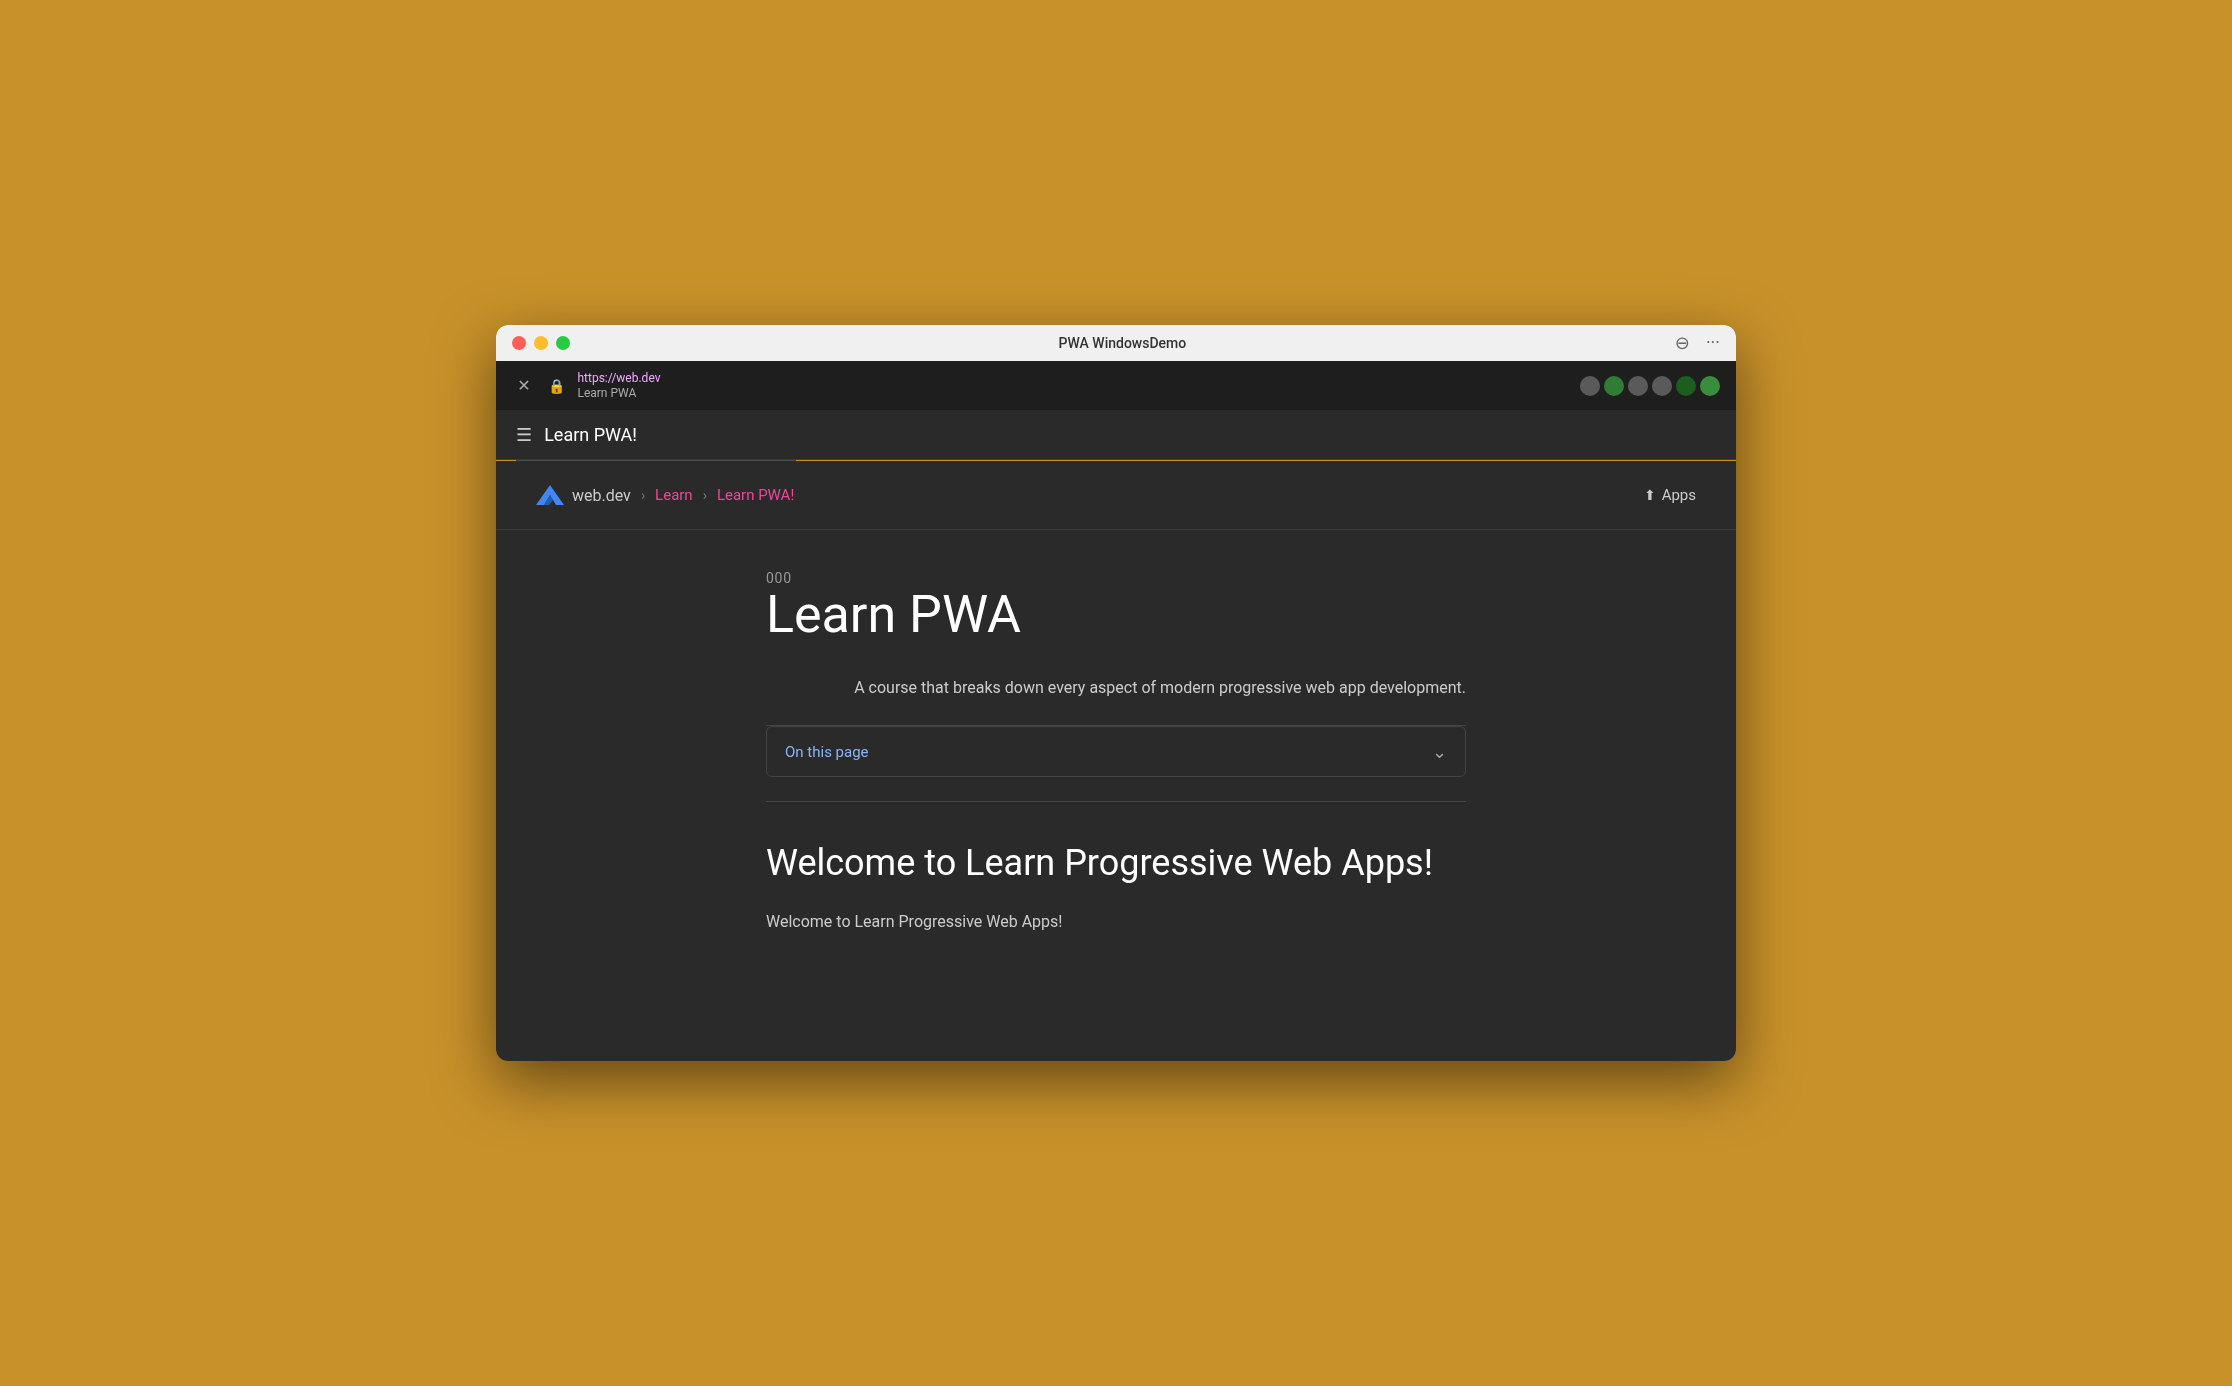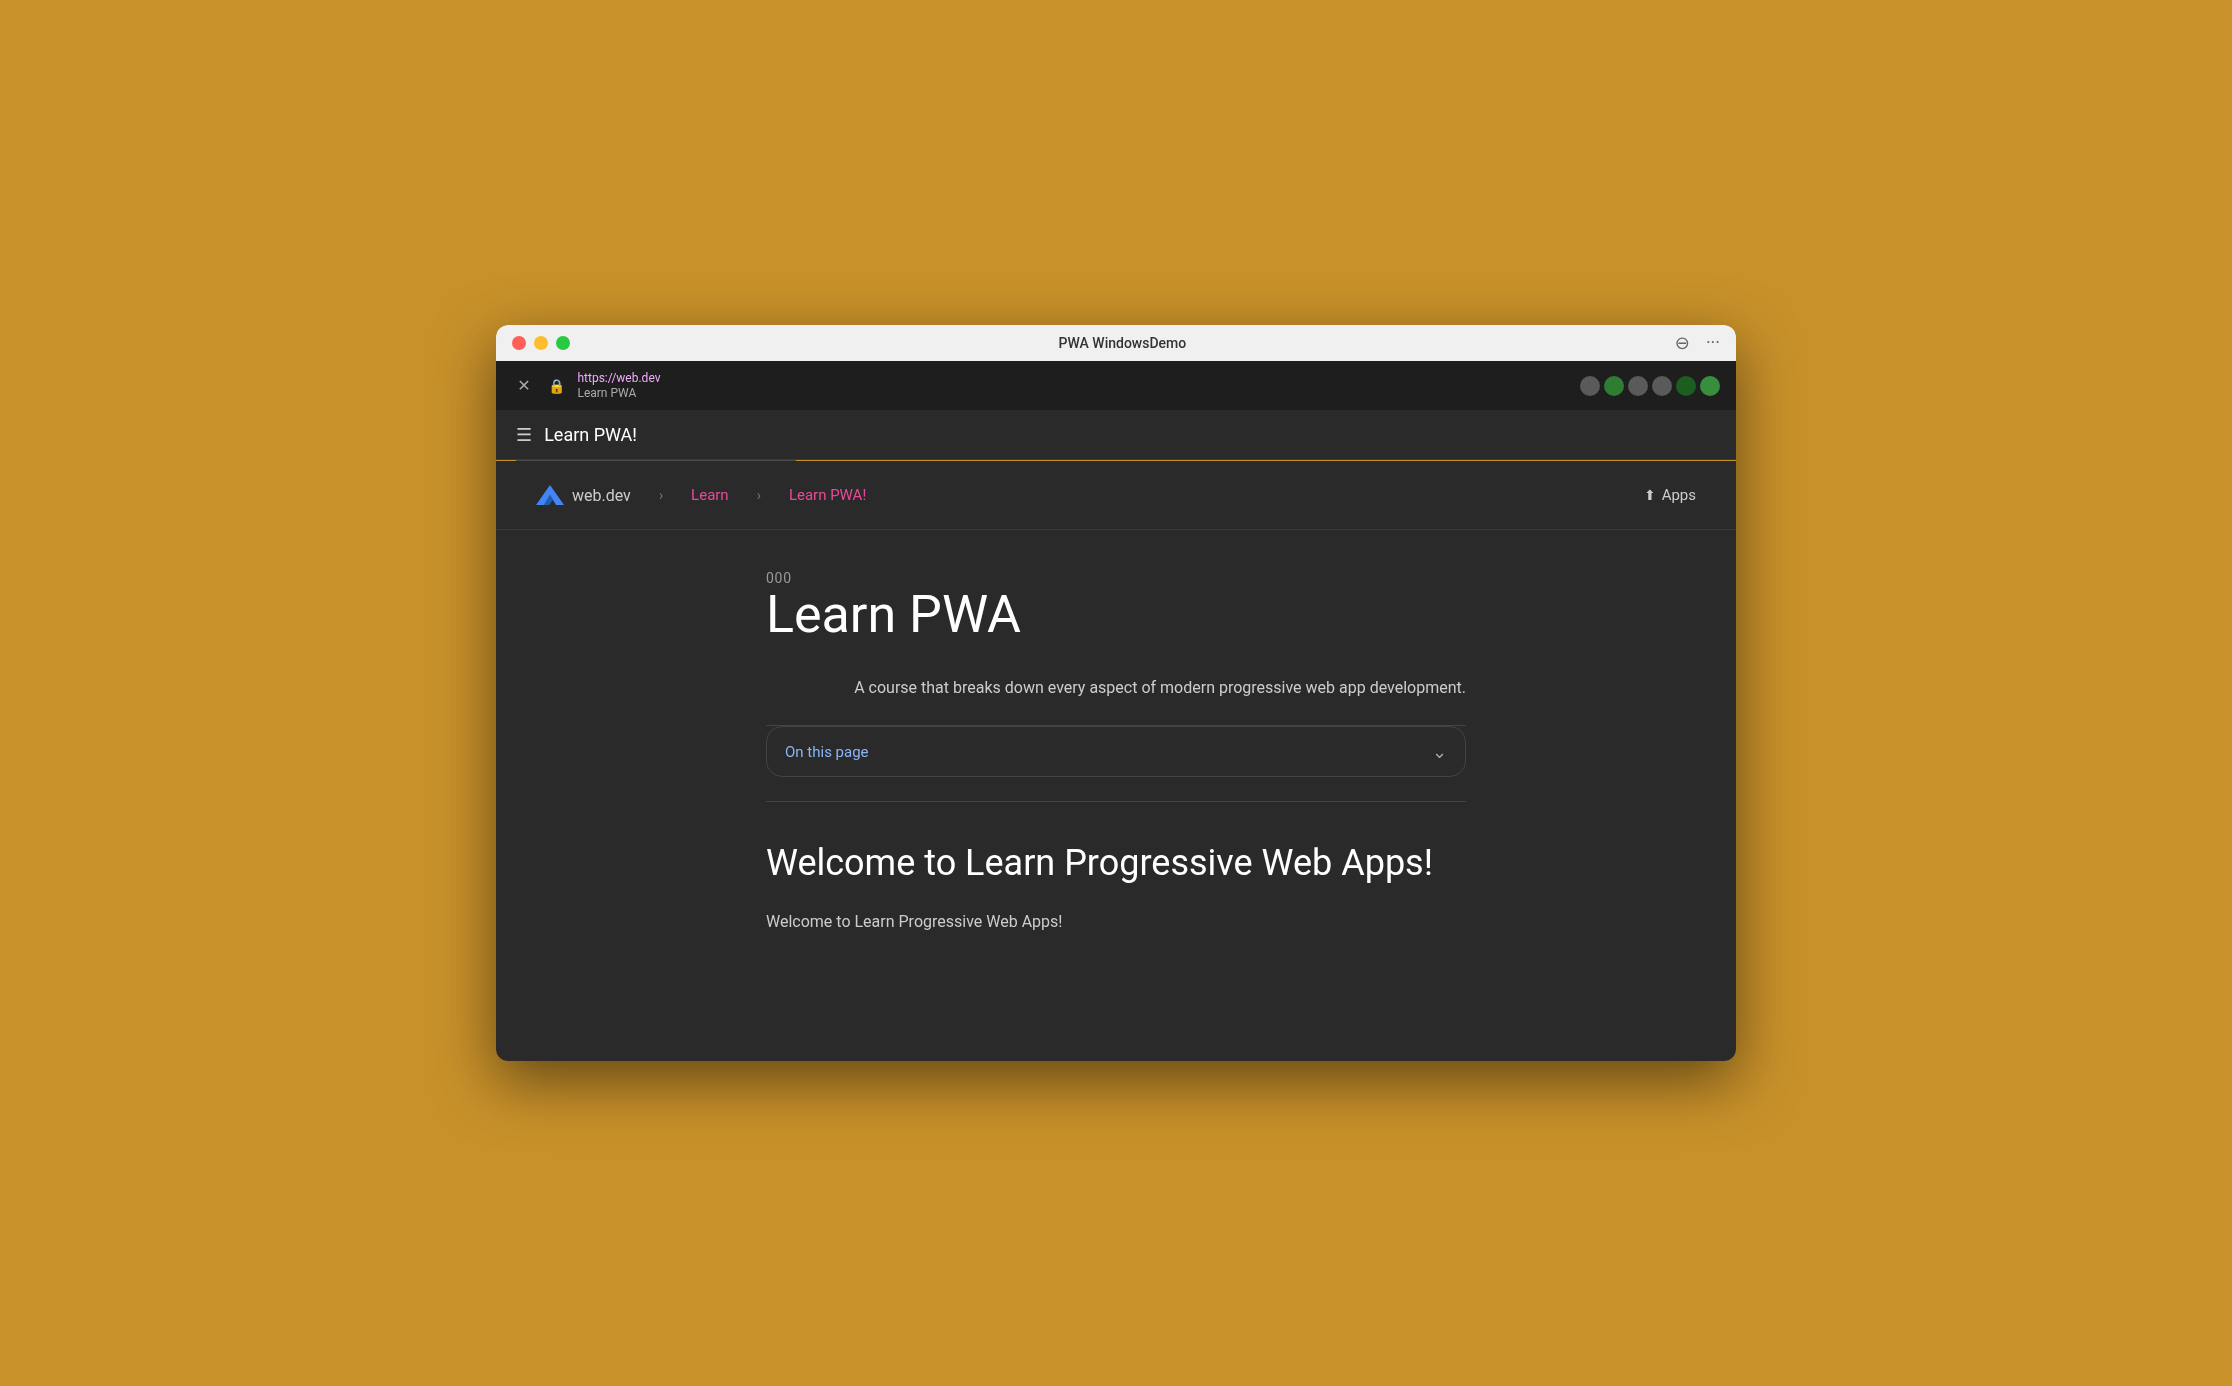--- a/index.html
+++ b/index.html
@@ -166,21 +166,21 @@
       display: flex;
       align-items: center;
       justify-content: space-between;
       padding: 20px 40px;
       border-bottom: 1px solid #3a3a3a;
     }
 
     .breadcrumb {
       display: flex;
       align-items: center;
-      gap: 28px;
+      gap: 10px;
     }
 
     .webdev-logo {
       display: flex;
       align-items: center;
       gap: 8px;
     }
 
     .logo-icon {
       width: 28px;
@@ -245,21 +245,21 @@
     .article-description {
       color: #ccc;
       font-size: 16px;
       line-height: 1.6;
       margin-bottom: 24px;
       text-align: right;
     }
 
     .on-this-page {
       border: 1px solid #444;
-      border-radius: 16px;
+      border-radius: 6px;
       padding: 14px 18px;
       display: flex;
       align-items: center;
       justify-content: space-between;
       margin-bottom: 24px;
       cursor: pointer;
     }
 
     .on-this-page-label {
       color: #8ab4f8;

